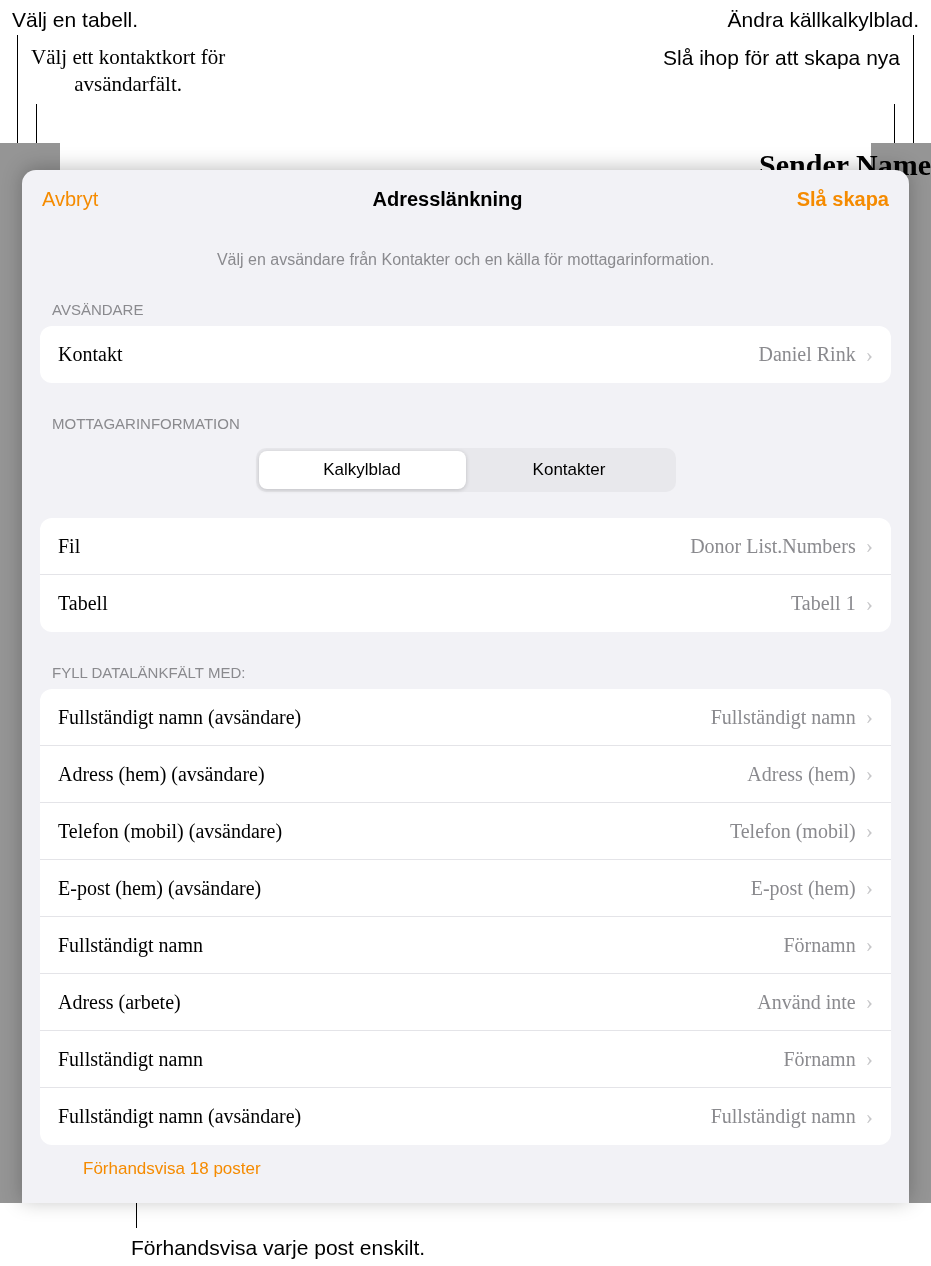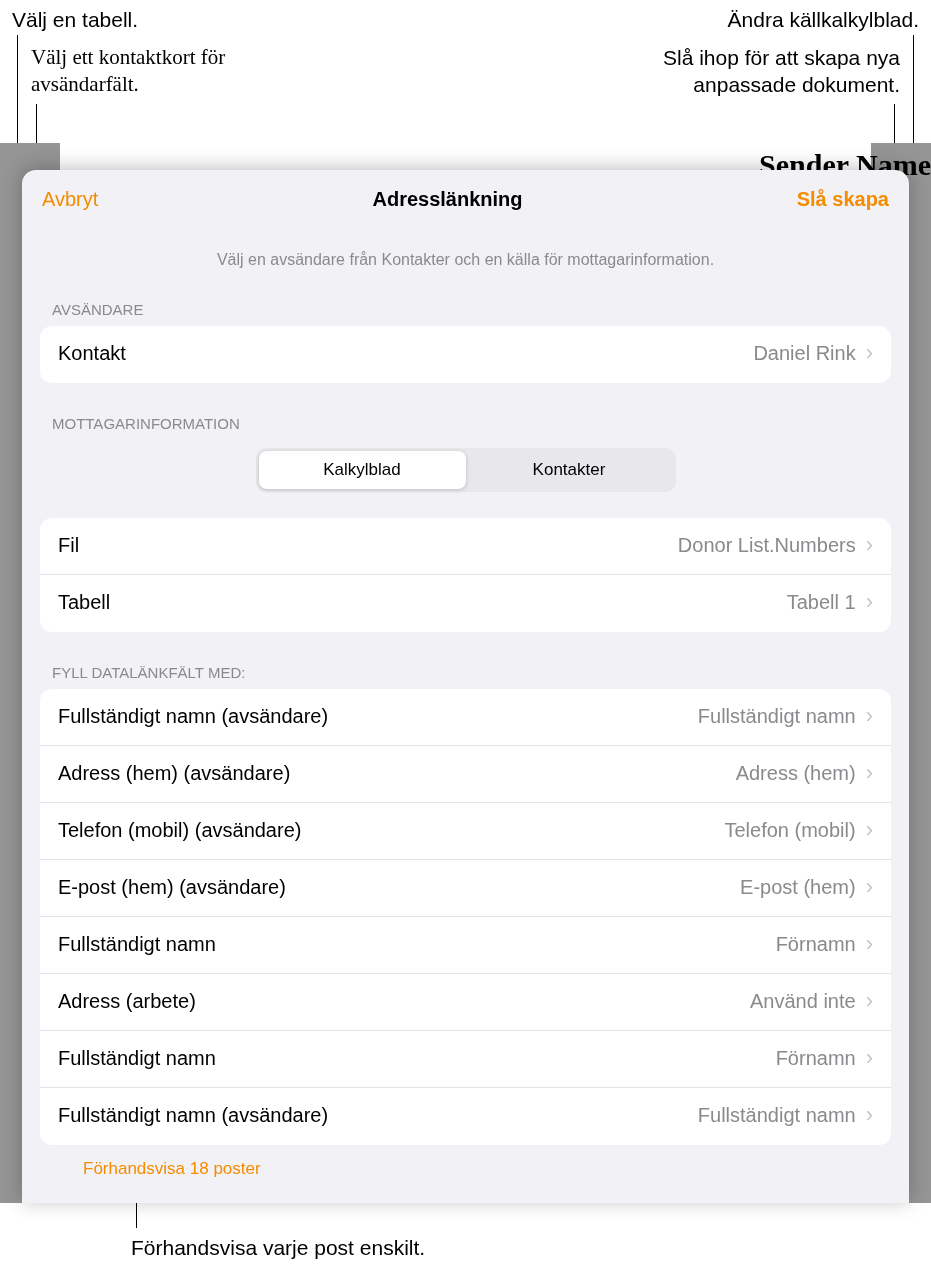--- a/index.html
+++ b/index.html
@@ -9,20 +9,21 @@
       width: 931px;
       height: 1266px;
       position: relative;
       overflow: hidden;
     }
     .callout {
       position: absolute;
       font-size: 21px;
       color: #000;
       line-height: 1.3;
+      text-align: center;
     }
     .callout-line {
       position: absolute;
       background: #000;
     }
     .doc-bg {
       position: absolute;
       left: 0; right: 0;
       top: 143px;
       height: 1060px;
@@ -87,26 +88,27 @@
       letter-spacing: 0;
     }
     .group {
       background: #fff;
       border-radius: 12px;
       margin: 0 18px;
       overflow: hidden;
     }
     .row {
       display: flex;
-      align-items: flex-start;
+      align-items: center;
       padding: 16px 18px;
       font-size: 20px;
       border-bottom: 1px solid #e4e4e8;
       cursor: pointer;
       min-height: 57px;
+      font-family: Liberation Serif, serif;
     }
     .row:last-child { border-bottom: none; }
     .row-label { color: #000; flex: 1; }
     .row-value { color: #8a8a8e; margin-right: 10px; }
     .chevron {
       color: #c6c6c8;
       font-size: 22px;
       line-height: 1;
     }
     .seg-wrap {
@@ -147,21 +149,20 @@
 <body>
 
 <div class="callout" style="left:12px; top:6px;">Välj en tabell.</div>
 <div class="callout" style="right:12px; top:6px; text-align:right;">Ändra källkalkylblad.</div>
 <div class="callout" style="left:31px; top:44px;font-family:Liberation Serif, serif;">
   <span>Välj ett kontaktkort för</span><br>
   <span>avsändarfält.</span>
 </div>
 <div class="callout" style="right:31px; top:44px; text-align:right;">
   <span>Slå ihop för att skapa nya</span><br>
-  <span>anpassade dokument.</span>
 </div>
 <div class="callout" style="left:131px; top:1234px;">Förhandsvisa varje post enskilt.</div>
 
 <div class="callout-line" style="left:17px; top:35px; width:1px; height:575px;"></div>
 <div class="callout-line" style="left:17px; top:609px; width:20px; height:1px;"></div>
 <div class="callout-line" style="left:36px; top:104px; width:1px; height:248px;"></div>
 <div class="callout-line" style="right:17px; top:35px; width:1px; height:441px;"></div>
 <div class="callout-line" style="right:17px; top:475px; width:224px; height:1px;"></div>
 <div class="callout-line" style="right:36px; top:104px; width:1px; height:94px;"></div>
 <div class="callout-line" style="right:36px; top:197px; width:30px; height:1px;"></div>

